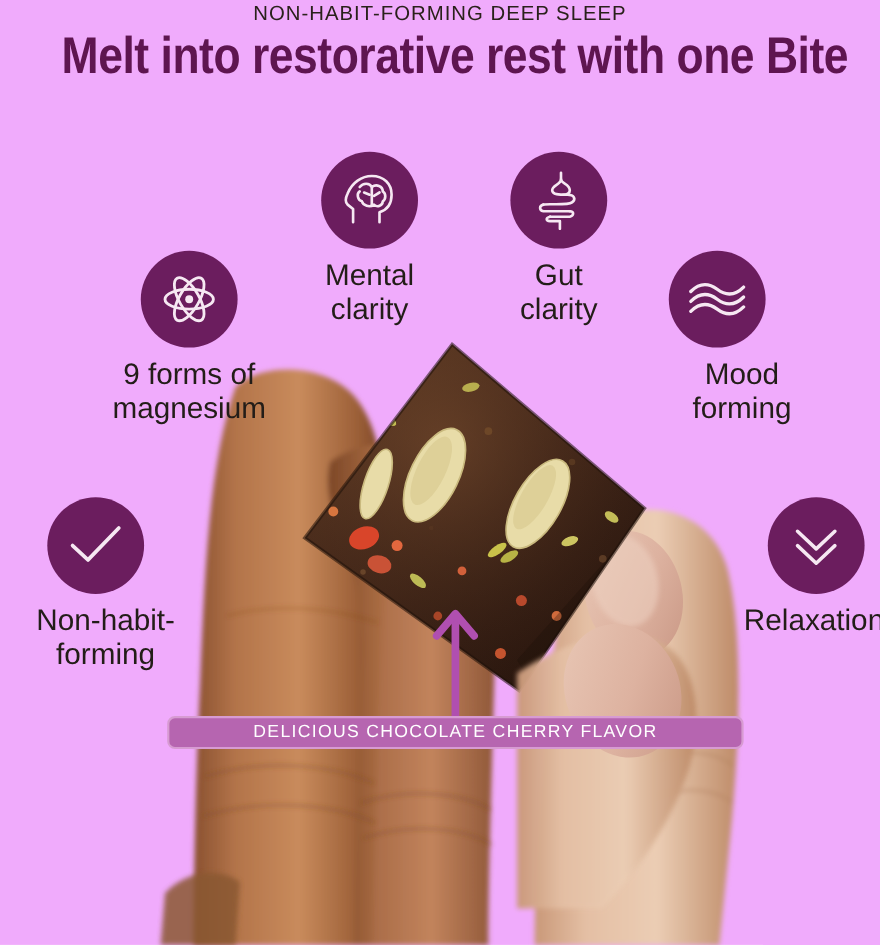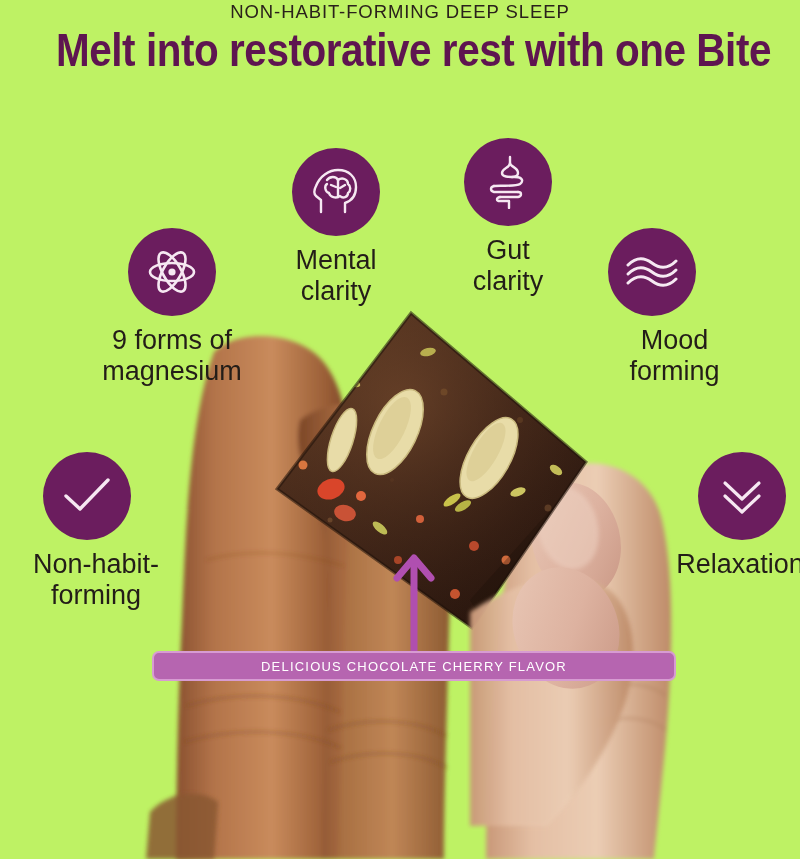--- a/index.html
+++ b/index.html
@@ -5,21 +5,21 @@
   html, body {
     margin: 0;
     padding: 0;
     background: #FFFDF0;
   }
   #page {
     position: relative;
     width: 800px;
     height: 859px;
     overflow: hidden;
-    background: #bef264;
+    background: #f0abfc;
     font-family: "Liberation Sans", sans-serif;
     -webkit-font-smoothing: antialiased;
   }
 
   
   .eyebrow {
     position: absolute;
     top: 1px;
     left: 0;
     width: 800px;
@@ -77,21 +77,21 @@
     margin-top: 9px;
     font-family: "Liberation Sans", sans-serif;
     font-size: 27px;
     line-height: 1.13;
     color: #231D18;
     white-space: pre-line;
   }
 
   
   #feat-magnesium { left: 42px;  top: 228px; width: 260px; }
-  #feat-mental    { left: 226px; top: 148px; width: 220px; }
+  #feat-mental    { left: 226px; top: 138px; width: 220px; }
   #feat-gut       { left: 398px; top: 138px; width: 220px; }
   #feat-mood      { left: 552px; top: 228px; width: 245px; }
   #feat-nonhabit  { left: -14px; top: 452px; width: 220px; }
   #feat-relax     { left: 620px; top: 452px; width: 240px; }
 
   #feat-magnesium .badge { margin-left: 86px; }
   #feat-mood .badge      { margin-left: 56px; }
   #feat-nonhabit .badge  { margin-left: 57px; }
   #feat-relax .badge     { margin-left: 78px; }
 
@@ -111,21 +111,21 @@
     height: 30px;
     background: #B665B0;
     border: 2px solid #D79BD2;
     border-radius: 7px;
     box-sizing: border-box;
     display: flex;
     align-items: center;
     justify-content: center;
     color: #FFFFFF;
     font-family: "Liberation Sans", sans-serif;
-    font-size: 13px;
+    font-size: 16px;
     letter-spacing: 1.2px;
     white-space: nowrap;
   }
 </style>
 </head>
 <body>
 
 <div id="page">
 
   <svg class="photo" viewBox="0 0 800 859" xmlns="http://www.w3.org/2000/svg" aria-hidden="true">

